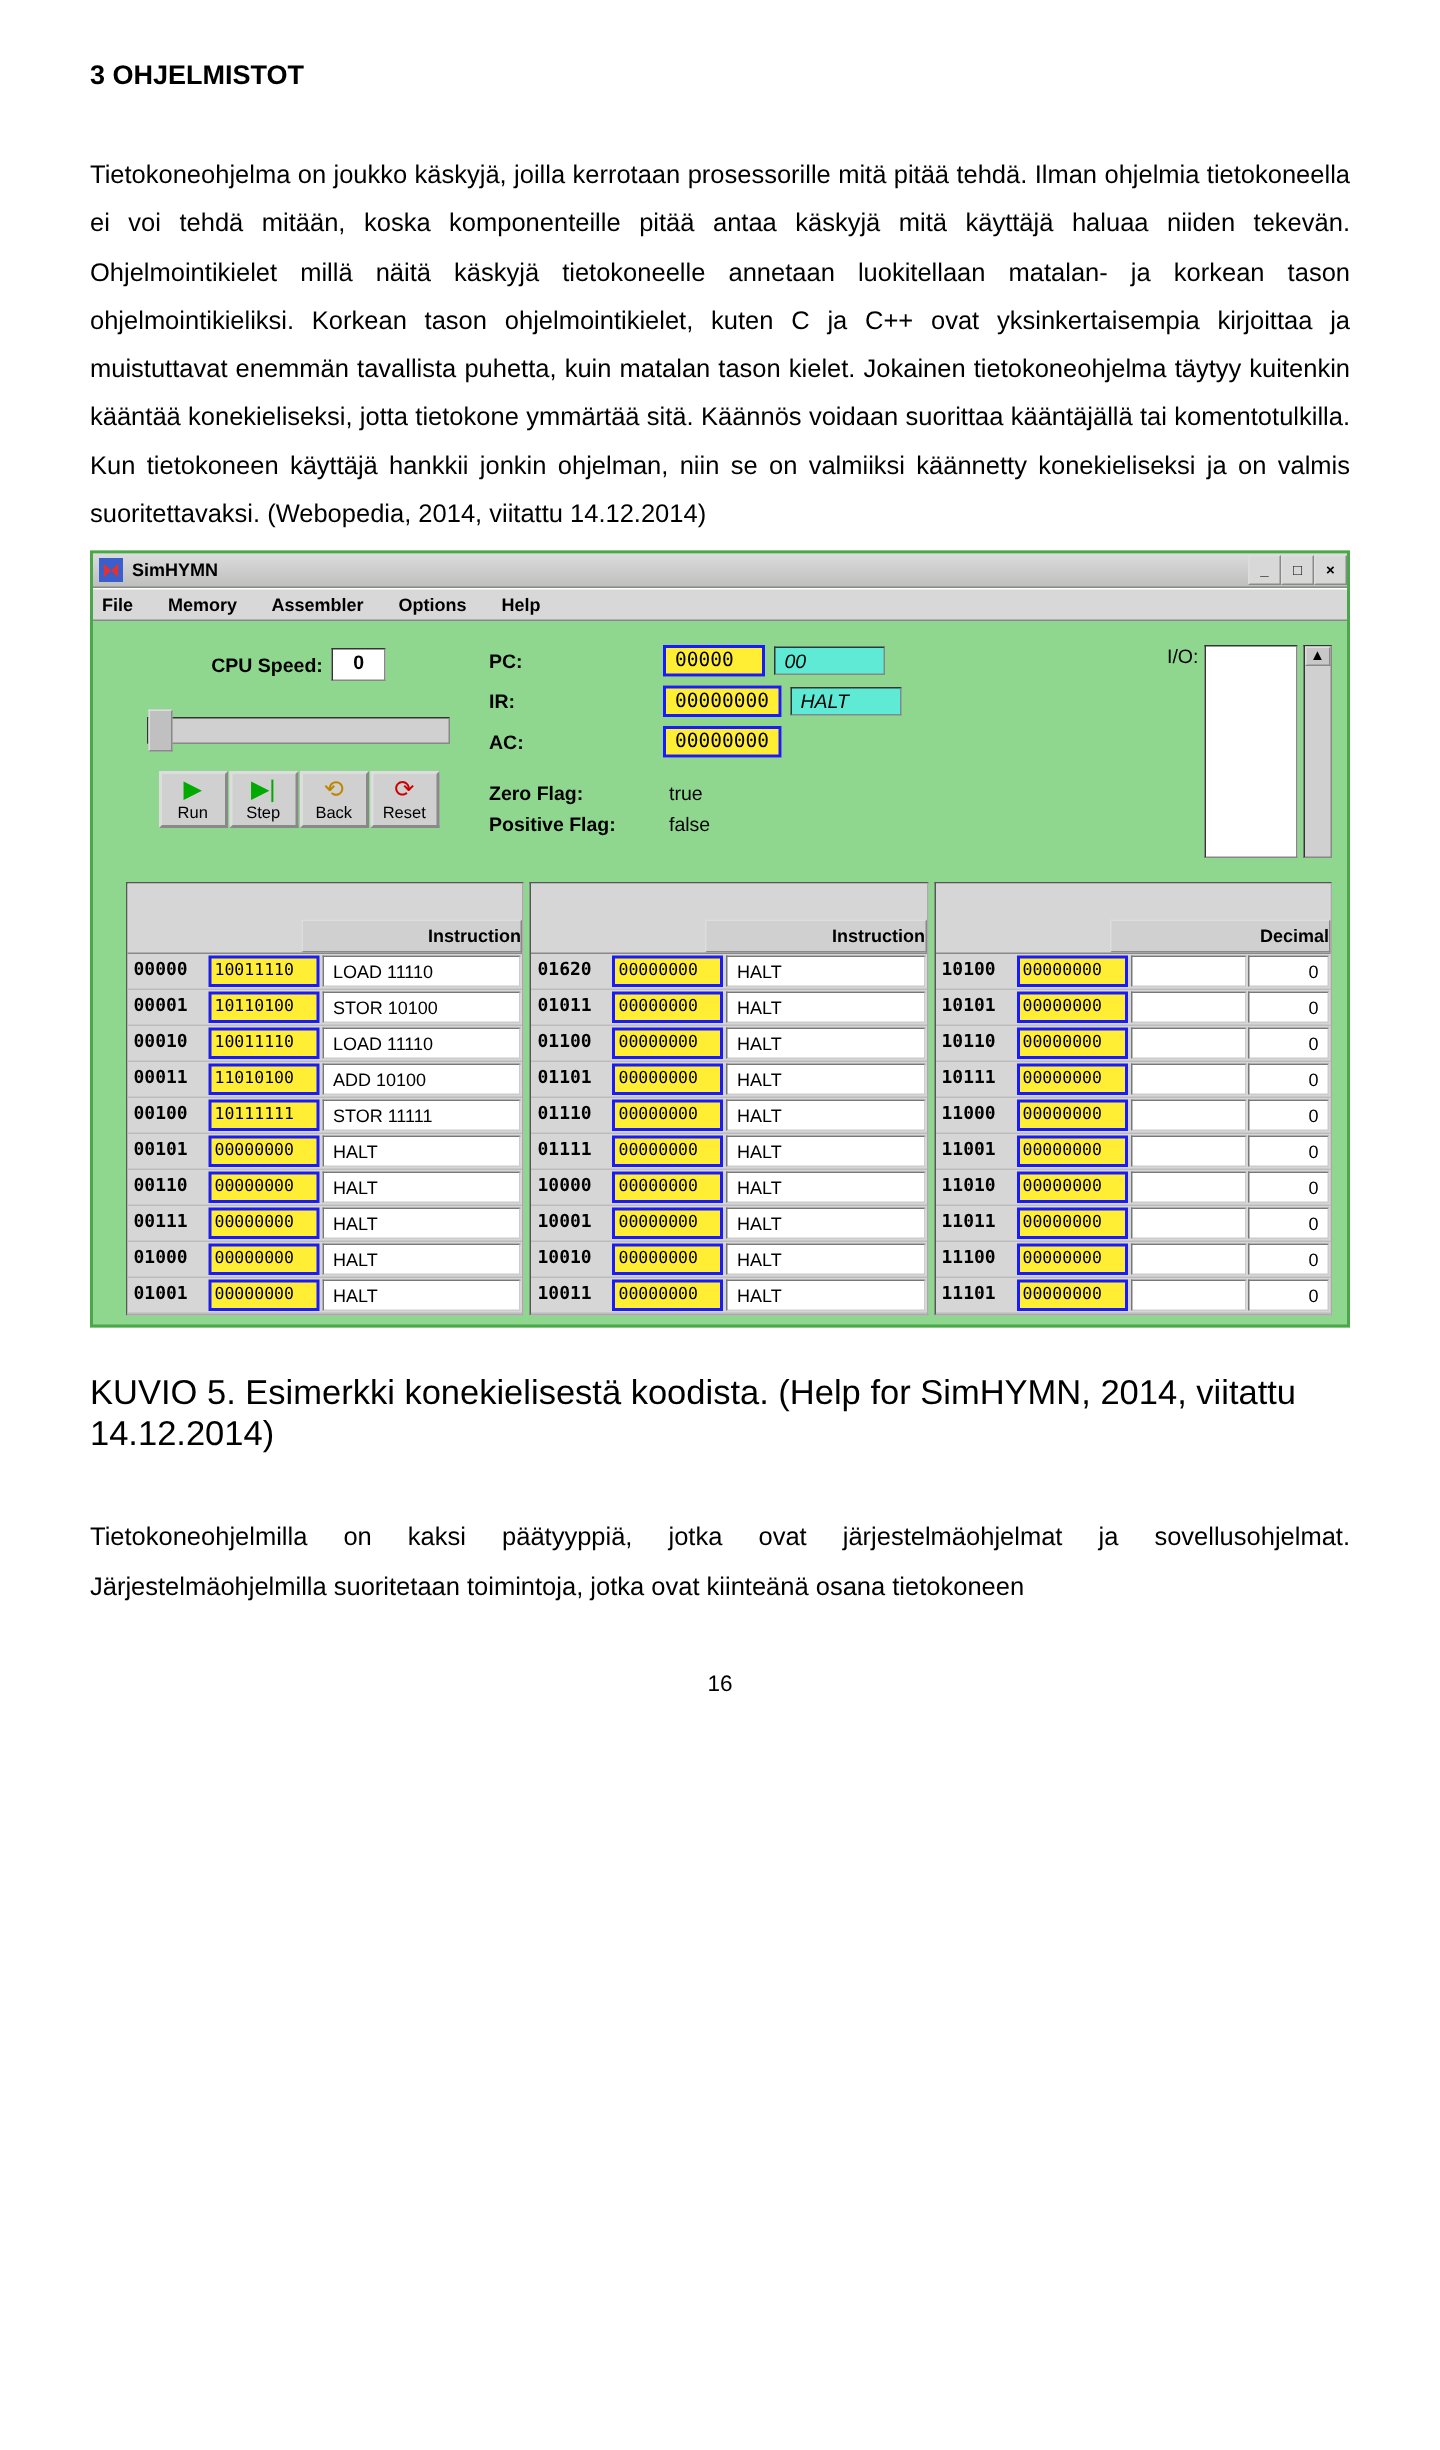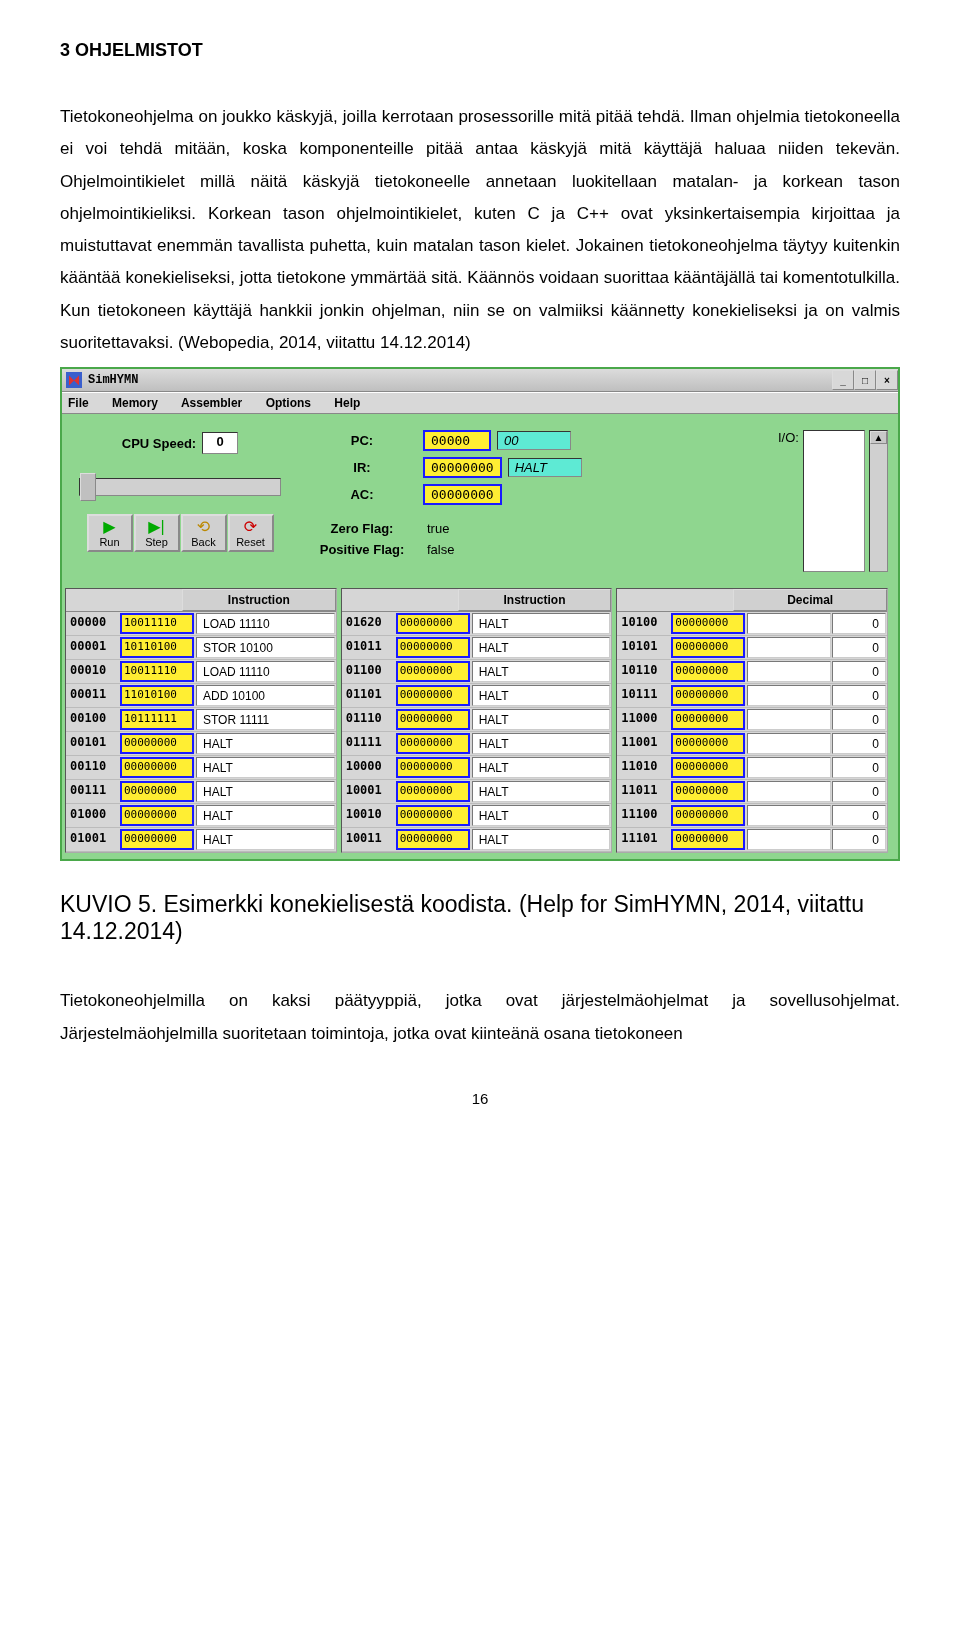--- a/index.html
+++ b/index.html
@@ -57,40 +57,40 @@
     position: relative;
   }
   .titlebar .icon::before {
     content: "";
     position: absolute;
     left: 3px; top: 3px;
     width: 10px; height: 10px;
     background: #d33;
     clip-path: polygon(0 0, 100% 100%, 100% 0, 0 100%);
   }
-  .titlebar .title-text { font-weight: bold; flex: 1; padding-left: 2px; color: #000; font-family: Liberation Mono, monospace; }
+  .titlebar .title-text { font-weight: bold; flex: 1; padding-left: 2px; color: #000; }
   .win-btns { display: flex; gap: 0; }
   .win-btn {
     width: 20px; height: 18px;
     border: 1px outset #ddd;
     background: #d8d8d8;
     display: flex; align-items: center; justify-content: center;
     font-size: 10px; font-weight: bold;
   }
   .menubar {
     background: #d8d8d8;
     border-top: 1px solid #fff;
     border-bottom: 1px solid #888;
     padding: 3px 6px;
     font-size: 12px;
     font-weight: bold;
   }
   .menubar span { margin-right: 20px; }
 
-  .sim-body { padding: 10px 10px 6px 3px; }
+  .sim-body { padding: 10px 10px 6px 22px; }
 
   .top-panel {
     display: flex;
     align-items: flex-start;
     gap: 12px;
   }
   .cpu-col {
     display: flex;
     flex-direction: column;
     align-items: center;
@@ -151,21 +151,21 @@
     display: flex;
     flex-direction: column;
     gap: 6px;
     margin-top: 6px;
   }
   .reg-row {
     display: flex;
     align-items: center;
     gap: 6px;
   }
-  .reg-label { width: 110px; text-align: center; }
+  .reg-label { width: 110px; text-align: left; }
   .reg-cell {
     background: #ffee33;
     border: 2px solid #1a1aff;
     padding: 1px 6px;
     font-family: monospace;
     font-weight: normal;
     min-width: 52px;
     display: inline-block;
     text-align: left;
   }
@@ -224,24 +224,25 @@
     display: flex;
     border-bottom: 1px solid #888;
     background: #d6d6d6;
   }
   .mem-head .h-addr { width: 46px; }
   .mem-head .h-bin { width: 70px; }
   .mem-head .h-inst {
     flex: 1;
     border: 1px outset #ddd;
     background: #d0d0d0;
-    text-align: center;
+    text-align: right;
     font-weight: bold;
     padding: 3px 0;
     font-size: 12px;
+    margin-top: 24px;
   }
   .mem-row {
     display: flex;
     align-items: stretch;
     border-bottom: 1px solid #bbb;
     height: 23px;
     background: #d6d6d6;
   }
   .mem-addr {
     width: 46px;

